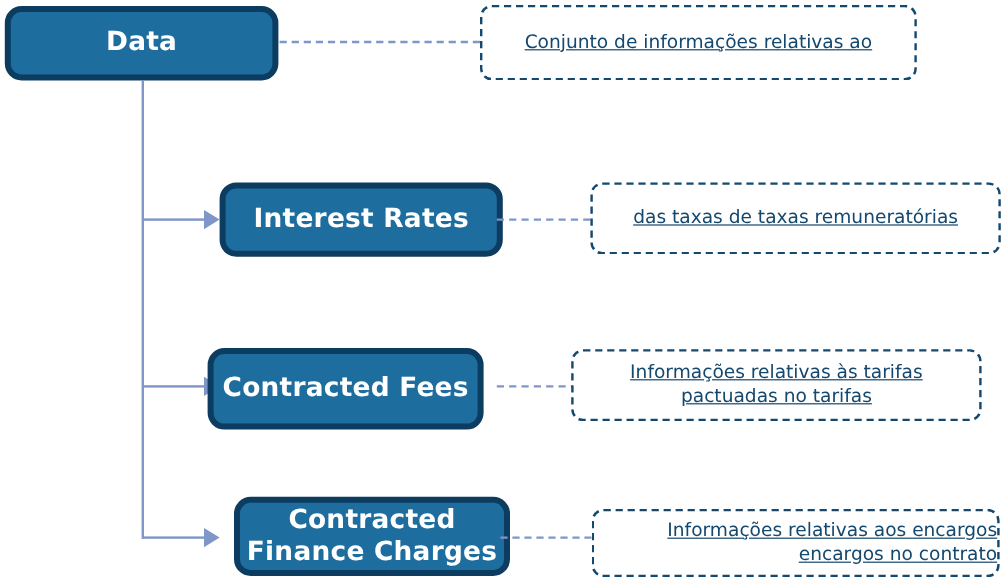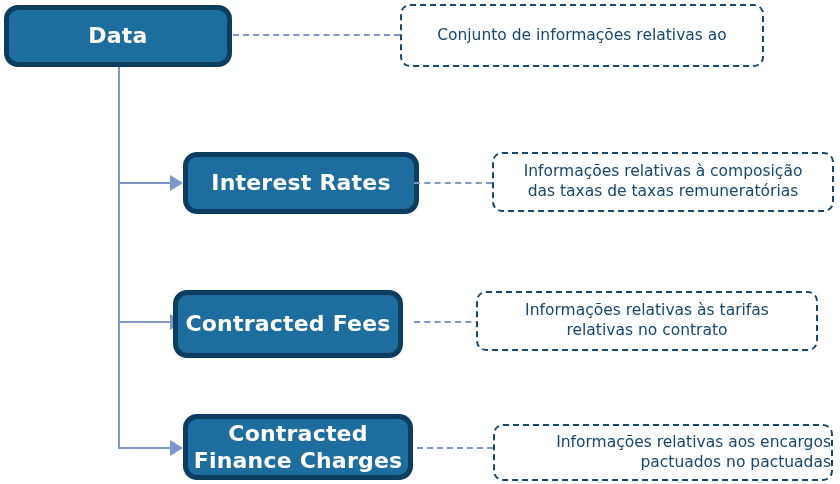--- a/index.html
+++ b/index.html
@@ -37,21 +37,21 @@
     background:var(--background);
     border:2px dashed var(--note-border);
     border-radius:10px;
     color:var(--note-text);
     font-size:15.5px;
     display:flex;flex-direction:column;align-items:center;justify-content:center;
     text-align:center;
     line-height:1.28;
     box-sizing:border-box;
   }
-  .note span{display:block;white-space:nowrap;}
+  .note span{display:block;white-space:nowrap;text-decoration:underline;}
   .vline{
     position:absolute;
     width:2px;background:var(--connector);
   }
   .hline{
     position:absolute;
     height:2px;background:var(--connector);
   }
   .dash{
     position:absolute;
@@ -76,21 +76,21 @@
   #arrow-2{left:170px;top:314px;}
   #branch-3{left:119px;top:447px;width:52px;}
   #arrow-3{left:170px;top:440px;}
   
   #child-0{left:183px;top:152px;width:236px;height:62px;}
   #note-0{left:492px;top:152px;width:342px;height:60px;}
   #dash-0{left:414px;top:182px;width:78px;}
   #child-1{left:173px;top:290px;width:230px;height:68px;}
   #note-1{left:476px;top:291px;width:342px;height:60px;}
   #dash-1{left:414px;top:321px;width:78px;}
-  #child-2{left:183px;top:414px;width:230px;height:66px;}
+  #child-2{left:195px;top:414px;width:230px;height:66px;}
   #note-2{left:493px;top:424px;width:340px;height:57px;align-items:flex-end;}
   #dash-2{left:417px;top:447px;width:76px;}
 </style>
 </head>
 <body>
 
 <div id="canvas">
 
   <div class="node" id="root-node">Data</div>
 
@@ -106,31 +106,30 @@
 
   <div class="hline" id="branch-2"></div>
   <div class="arrow" id="arrow-2"></div>
 
   <div class="hline" id="branch-3"></div>
   <div class="arrow" id="arrow-3"></div>
 
   <div class="node" id="child-0">Interest Rates</div>
   <div class="dash" id="dash-0"></div>
   <div class="note" id="note-0">
-    <span>Informações relativas à composição</span>
     <span>das taxas de taxas remuneratórias</span>
   </div>
 
   <div class="node" id="child-1">Contracted Fees</div>
   <div class="dash" id="dash-1"></div>
   <div class="note" id="note-1">
     <span>Informações relativas às tarifas</span>
-    <span>relativas no contrato</span>
+    <span>pactuadas no tarifas</span>
   </div>
 
   <div class="node" id="child-2">Contracted Finance Charges</div>
   <div class="dash" id="dash-2"></div>
   <div class="note" id="note-2">
     <span>Informações relativas aos encargos</span>
-    <span>pactuados no pactuadas</span>
+    <span>encargos no contrato</span>
   </div>
 
 </div>
 
 </body></html>

